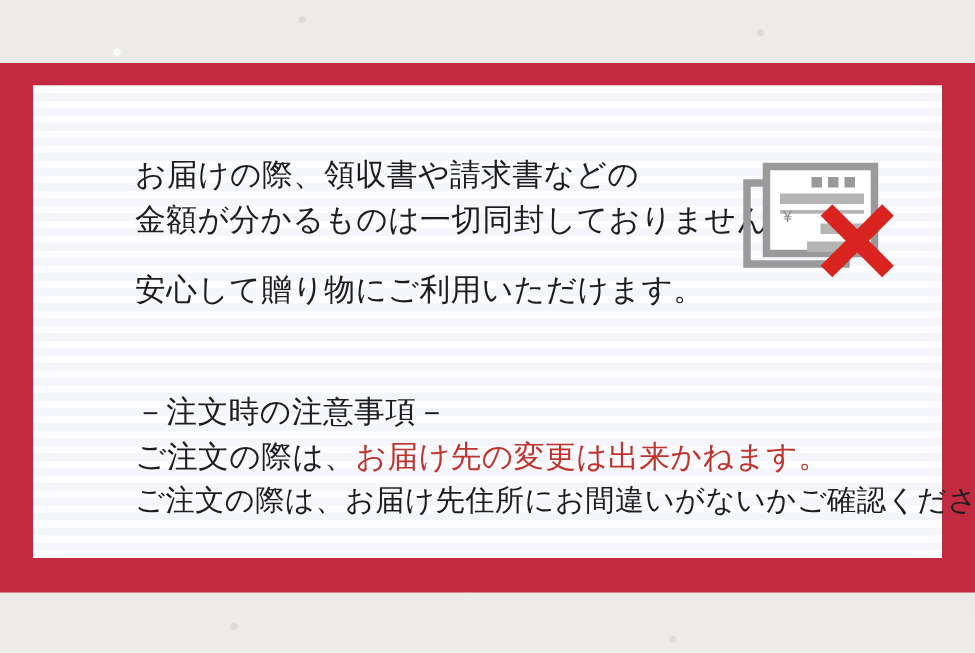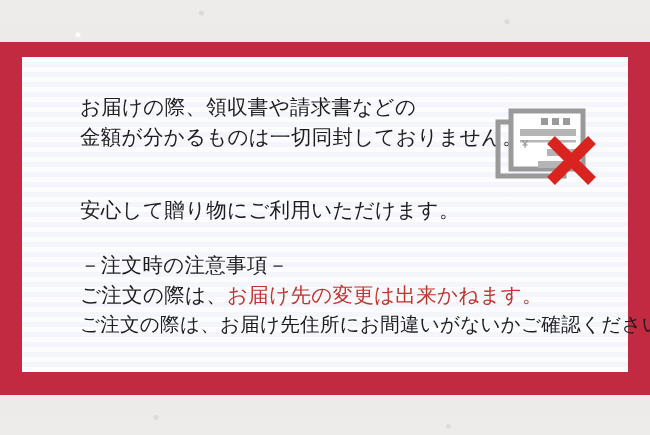--- a/index.html
+++ b/index.html
@@ -51,33 +51,33 @@
       rgba(243,245,251,.9) 10px);
   }
 
   
   #copy {
     position:absolute;
     left:58px; top:35px;
     width:500px;
   }
 
-  .para      { margin:0; }
+  .para      { margin:10px; }
   .line {
     font-size:20.5px;
     line-height:30px;
     color:#1d1d1f;
     letter-spacing:.3px;
     white-space:nowrap;
   }
   .line.small { font-size:19.5px; }
   .red-text   { color:#c0342c; }
 
   #block-intro   { position:absolute; left:0;  top:0;   }
-  #block-assure  { position:absolute; left:0;  top:103px;}
+  #block-assure  { position:absolute; left:0;  top:77px;}
   #block-notice  { position:absolute; left:0;  top:158px;}
 
   
   #icon-wrap {
     position:absolute;
     left:470px; top:48px;
     width:110px; height:95px;
   }
   #icon-wrap svg { display:block; }
 </style>

